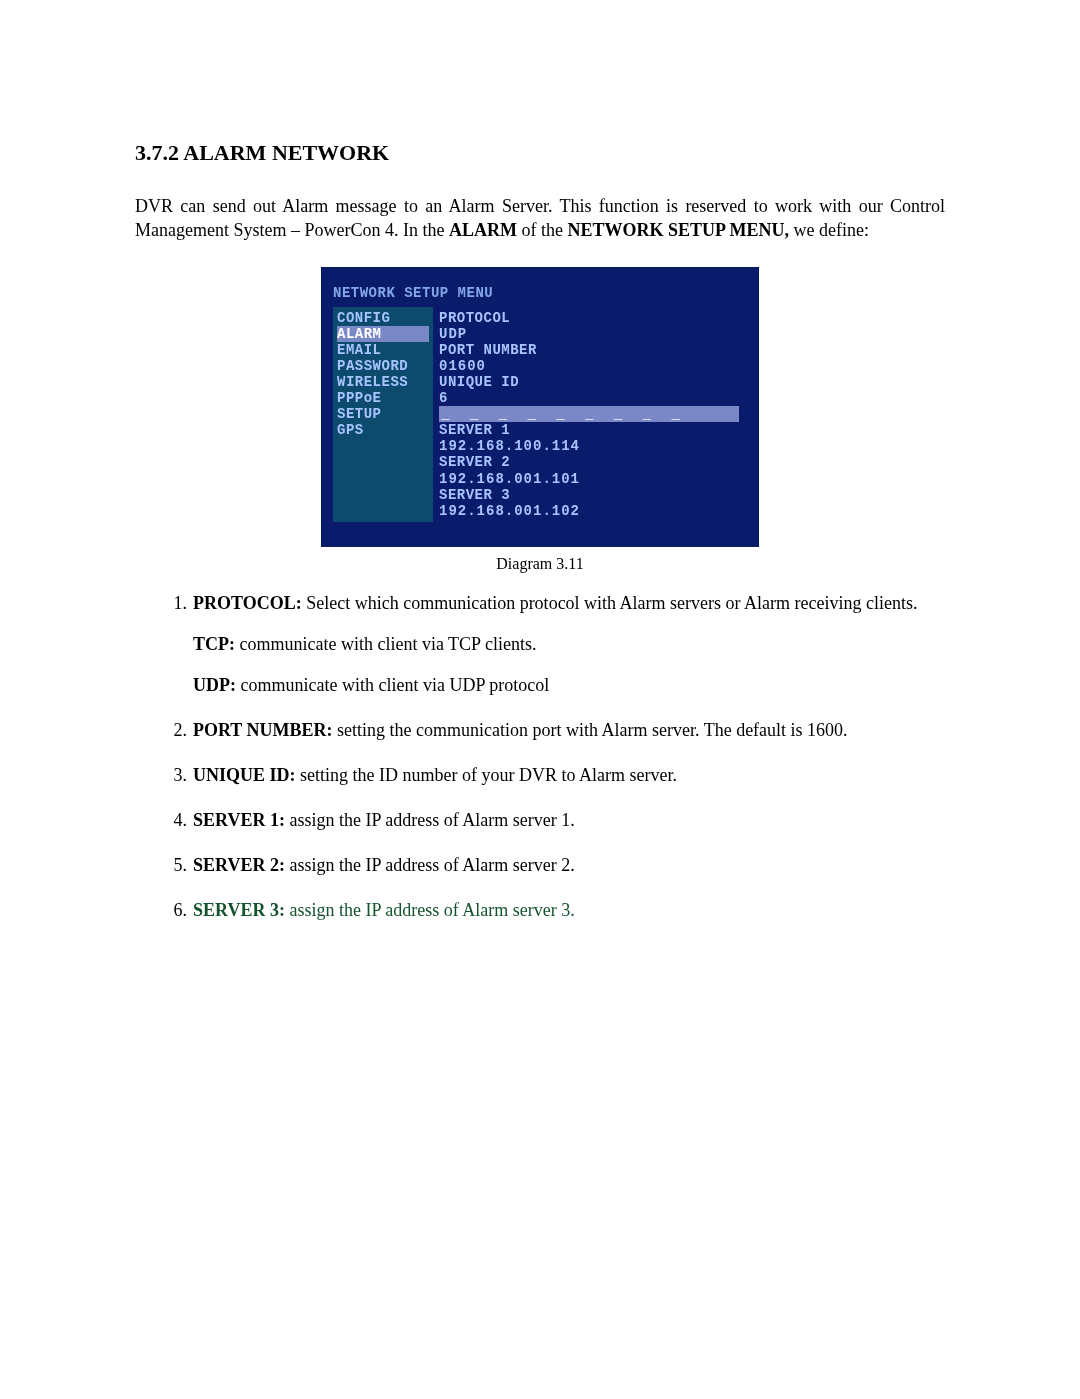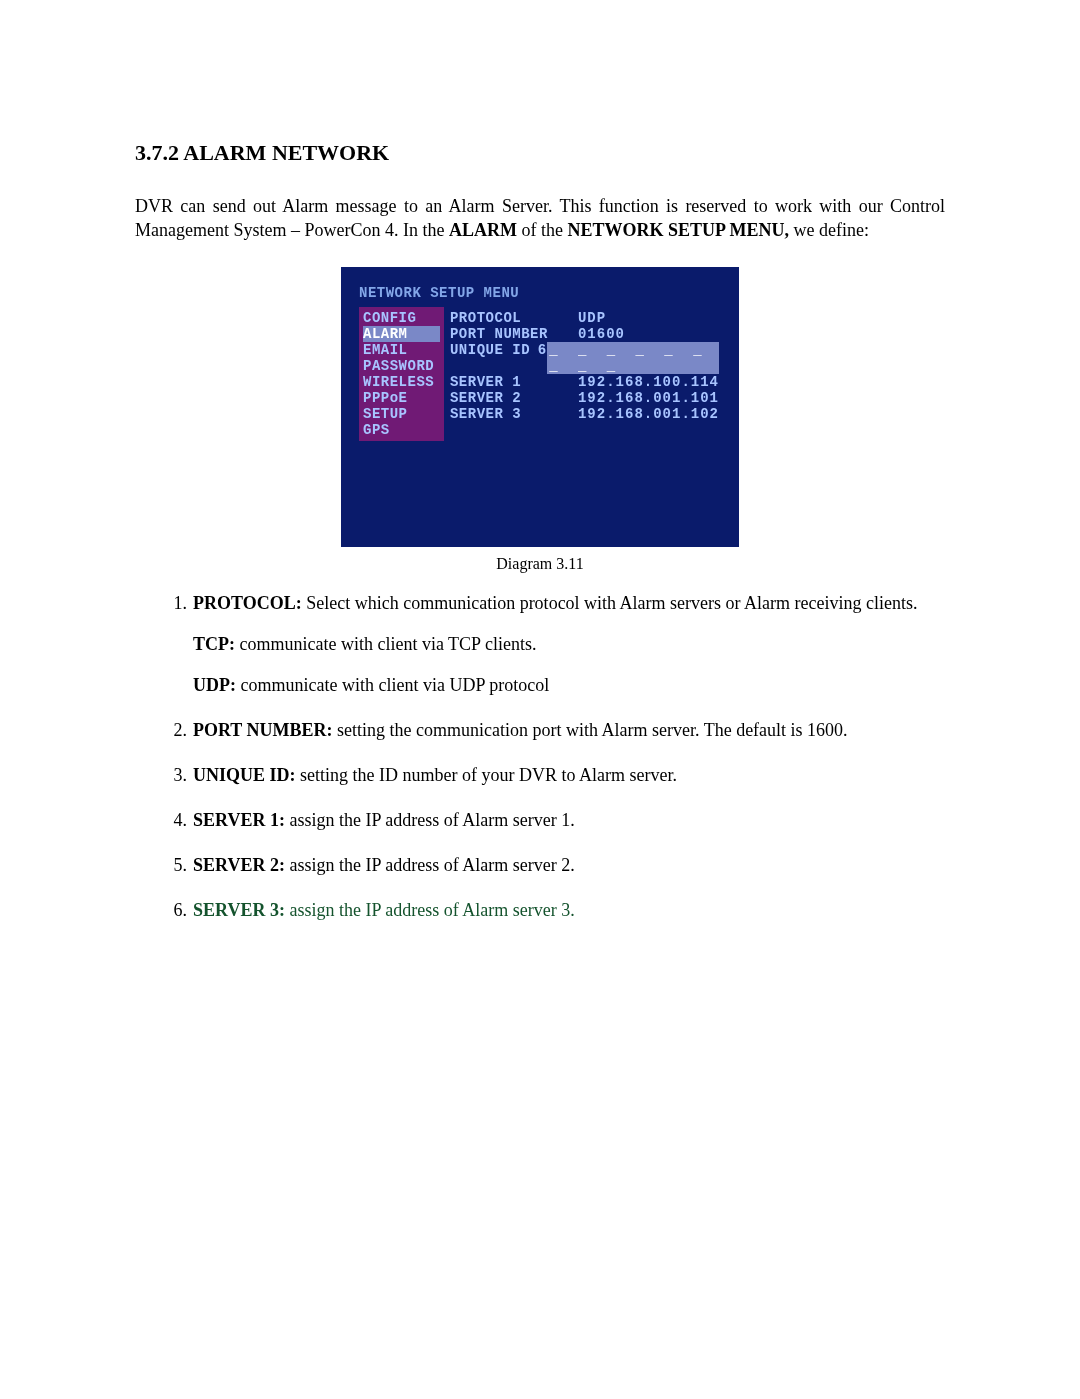--- a/index.html
+++ b/index.html
@@ -24,42 +24,42 @@
     text-align: justify;
     line-height: 1.35;
     margin-bottom: 24px;
   }
   .screenshot-wrap {
     margin: 18px 0 8px 0;
     display: flex;
     justify-content: center;
   }
   .dvrscreen {
-    width: 398px;
+    width: 438px;
     height: 280px;
     background: #0a1b6b;
-    padding: 18px 20px 22px 18px;
+    padding: 18px 20px 22px 12px;
     font-family: "Courier New", Courier, monospace;
     font-weight: bold;
     font-size: 14px;
     color: #cfe2ff;
     letter-spacing: 0.5px;
   }
   .dvr-title {
     color: #83a6e8;
     margin-bottom: 6px;
     font-size: 14px;
   }
   .dvr-body {
     display: flex;
     gap: 0;
   }
   .dvr-sidebar {
     width: 100px;
-    background: #701a75;
+    background: #0c4a6e;
     padding: 3px 4px;
     font-size: 14px;
     line-height: 1.15;
     color: #a8c4ff;
   }
   .dvr-sidebar .sidebar-item {
     white-space: nowrap;
   }
   .dvr-sidebar .highlight {
     background: #7a88c7;
@@ -70,20 +70,21 @@
   .dvr-main {
     flex: 1;
     background: #0a1b6b;
     padding: 3px 0 3px 6px;
     font-size: 14px;
     line-height: 1.15;
     color: #a8c4ff;
   }
   .dvr-main .row {
     display: flex;
+    flex-direction: column;
   }
   .dvr-main .k {
     width: 128px;
     white-space: nowrap;
   }
   .dvr-main .v {
     white-space: nowrap;
     letter-spacing: 1px;
   }
   .dvr-main .highlight-v {

